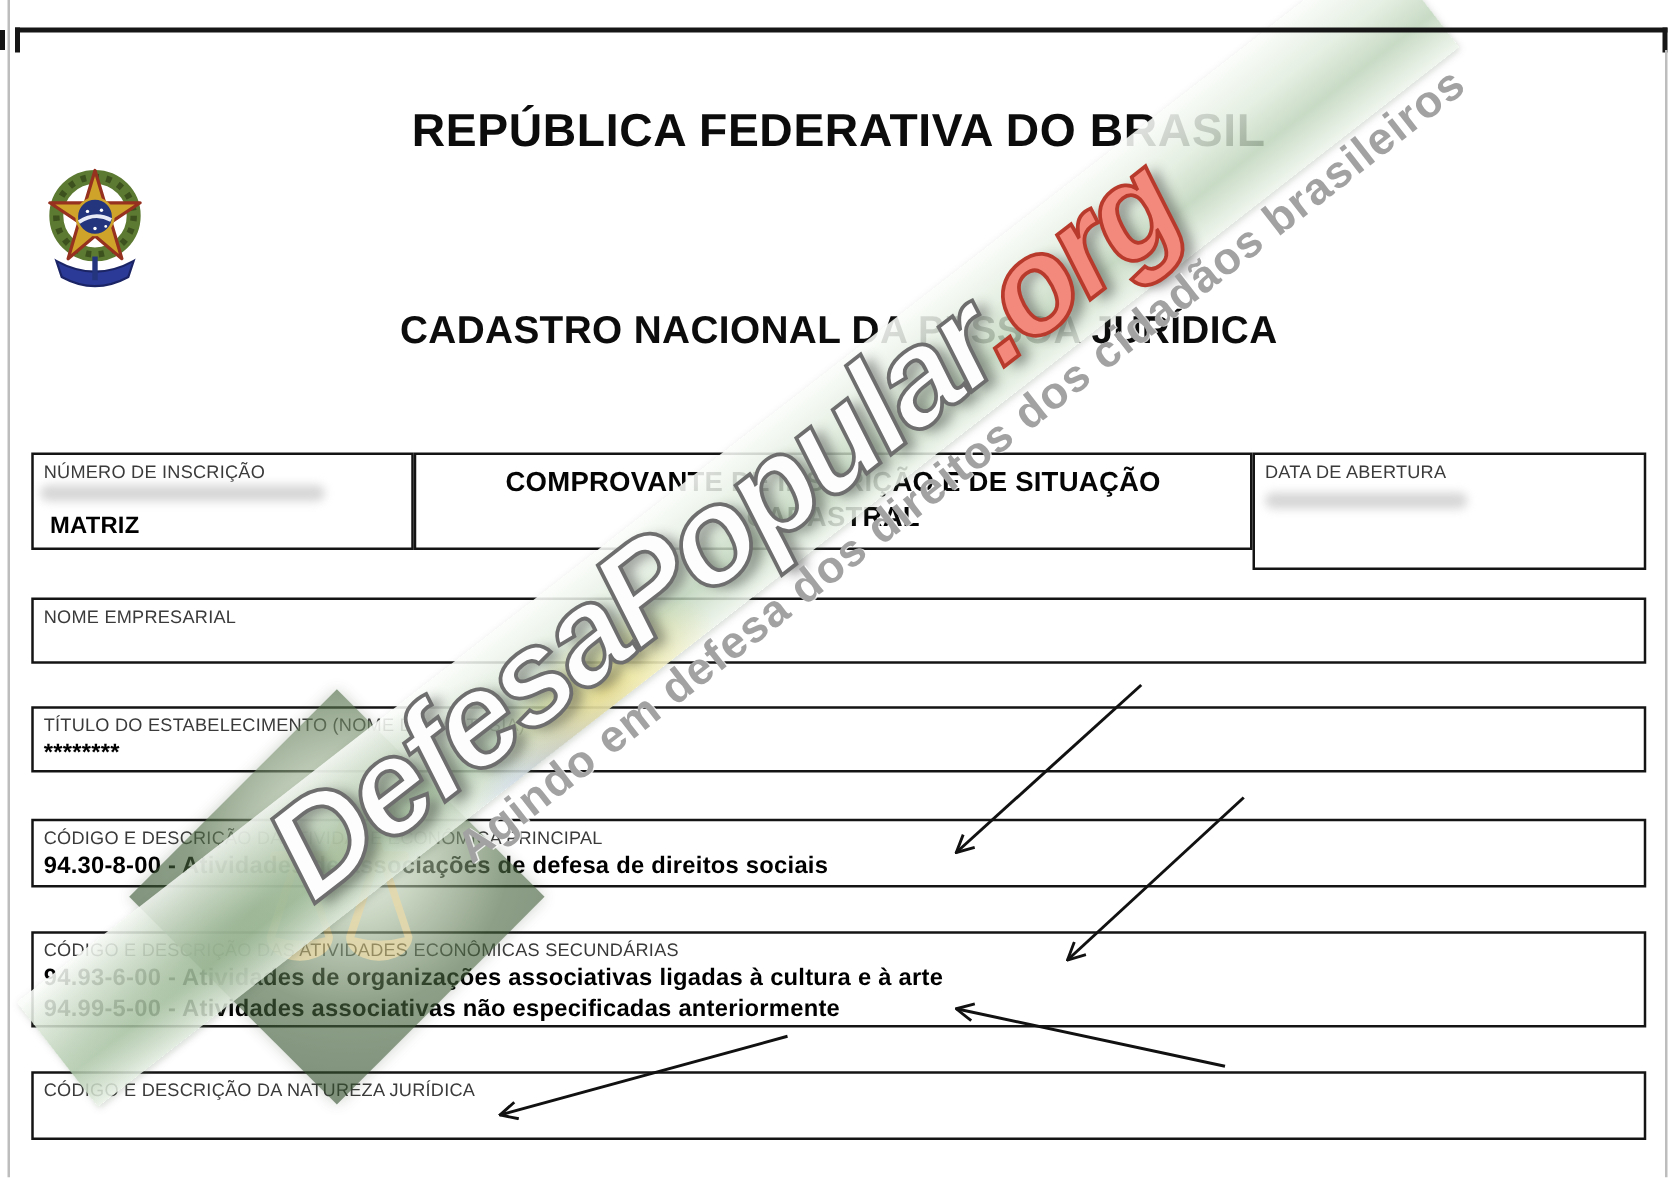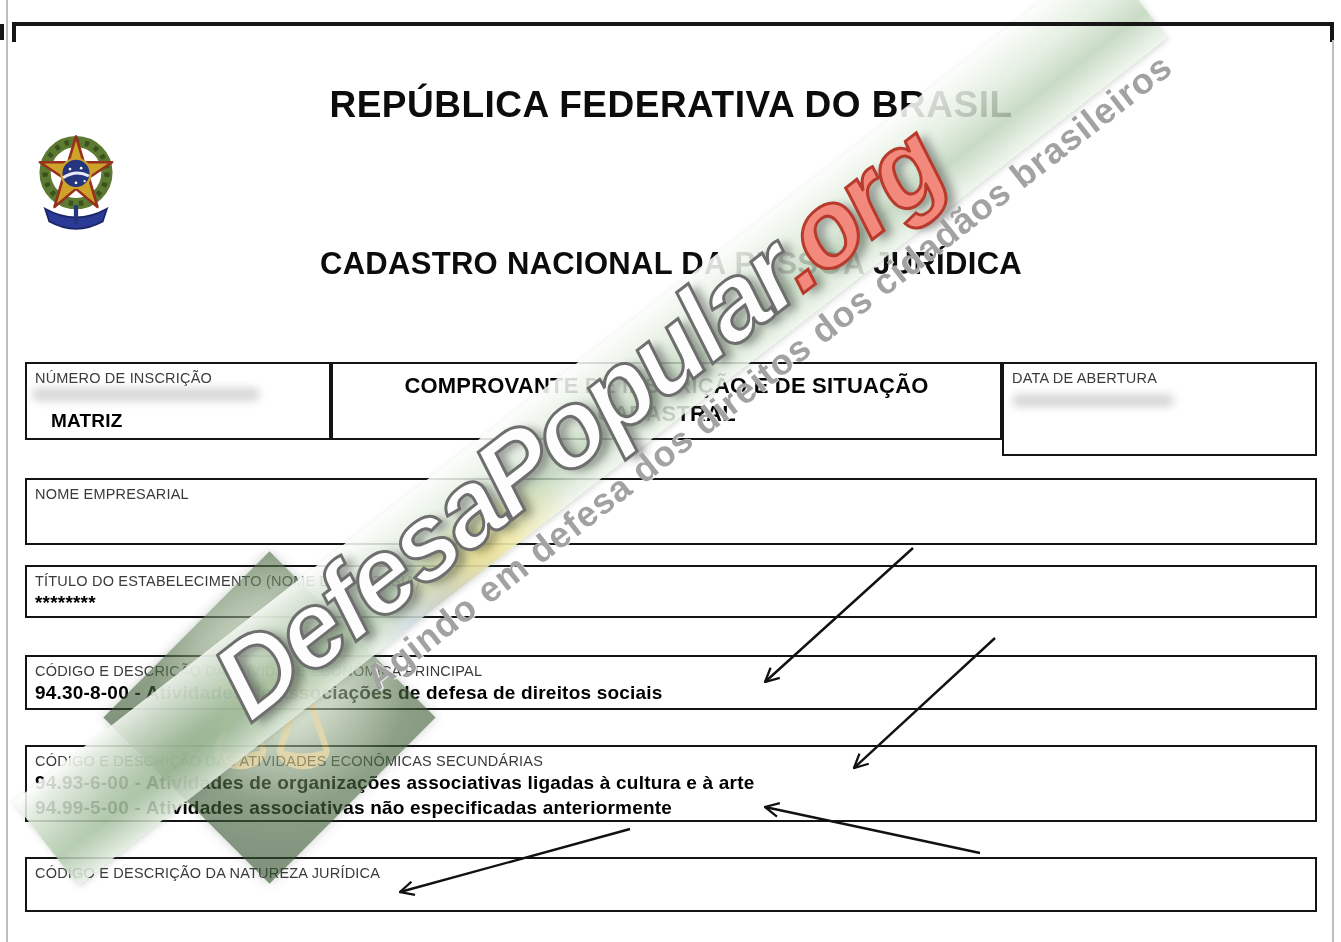--- a/index.html
+++ b/index.html
@@ -111,34 +111,34 @@
   <circle cx="43" cy="50" r="1.6" fill="#fff"></circle>
     <circle cx="56" cy="49" r="1.6" fill="#fff"></circle>
   <circle cx="50" cy="66" r="1.6" fill="#fff"></circle>
     <circle cx="60" cy="64" r="1.3" fill="#fff"></circle>
   <path d="M14 96 Q50 116 86 96 L81 111 Q50 128 19 111 Z" fill="#2b3a96" stroke="#1b2566" stroke-width="2"></path>
   <rect x="47.5" y="92" width="5" height="22" fill="#24357d"></rect>
 </svg>
 
 <div class="box" style="left:25px;top:362px;width:306px;height:78px;">
   <div class="lbl">NÚMERO DE INSCRIÇÃO</div>
-  <div class="val" style="position:absolute;left:16px;bottom:4px;margin-top:12px;">MATRIZ</div>
+  <div class="val" style="position:absolute;left:5px;bottom:4px;margin-top:12px;">MATRIZ</div>
 </div>
 <div class="redacted" style="left:32px;top:388px;width:228px;height:13px;"></div>
 
 <div class="box center-title" style="left:331px;top:362px;width:671px;height:78px;">
   <div class="ct">COMPROVANTE DE INSCRIÇÃO E DE SITUAÇÃO CADASTRAL</div>
 </div>
 
 <div class="box" style="left:1002px;top:362px;width:315px;height:94px;">
   <div class="lbl">DATA DE ABERTURA</div>
 </div>
 <div class="redacted" style="left:1012px;top:394px;width:162px;height:13px;"></div>
 
-<div class="box" style="left:25px;top:478px;width:1292px;height:67px;">
+<div class="box" style="left:25px;top:478px;width:1292px;height:53px;">
   <div class="lbl">NOME EMPRESARIAL</div>
 </div>
 
 <div class="box" style="left:25px;top:565px;width:1292px;height:53px;">
   <div class="lbl">TÍTULO DO ESTABELECIMENTO (NOME DE FANTASIA)</div>
   <div class="val">********</div>
 </div>
 
 <div class="box" style="left:25px;top:655px;width:1292px;height:55px;">
   <div class="lbl">CÓDIGO E DESCRIÇÃO DA ATIVIDADE ECONÔMICA PRINCIPAL</div>

